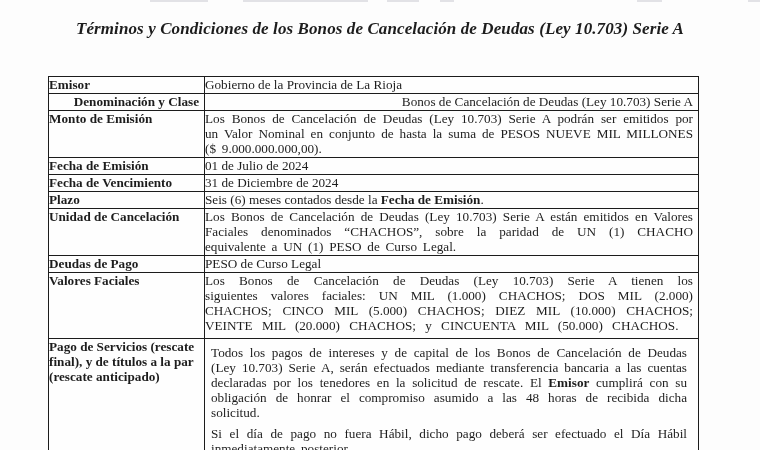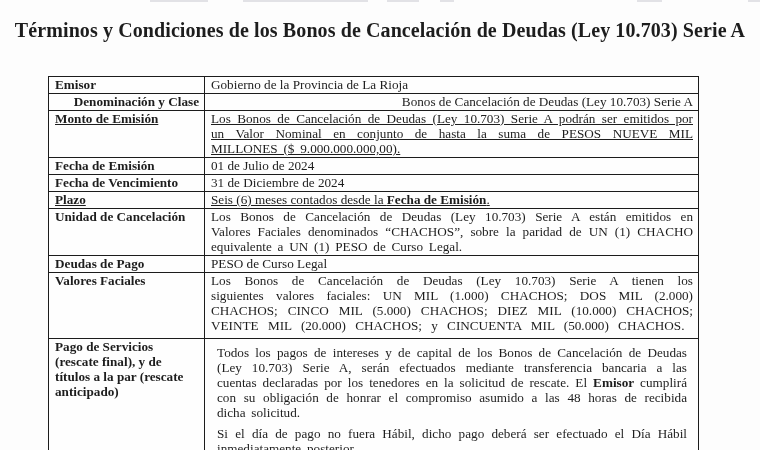--- a/index.html
+++ b/index.html
@@ -4,31 +4,32 @@
 <style>
   html,body{margin:0;padding:0;}
   body{
     width:760px;height:450px;overflow:hidden;position:relative;
     background:#fdfdfd;color:#1d1d1d;
     font-family:"Liberation Serif","DejaVu Serif",serif;
   }
   .crop-artifact{position:absolute;top:0;height:2px;background:#e2e2e6;}
   .doc-title{
     position:absolute;top:19px;left:0;width:760px;
-    text-align:center;font-weight:bold;font-size:20px;letter-spacing:.1px;
+    text-align:center;font-weight:bold;font-size:17px;letter-spacing:.1px;
     white-space:nowrap;
+    font-style:italic;
   }
   .table-wrap{
     position:absolute;left:48px;top:76px;width:652px;height:374px;overflow:hidden;
   }
   table.terms{border-collapse:collapse;table-layout:fixed;width:650px;background:#fefefe;}
   table.terms td{
     border:1.5px solid #1c1c1c;vertical-align:top;
     font-size:13.2px;line-height:15px;
-    padding:0px 5px 1px 6px;
+    padding:0px 5px 1px 0;
   }
   td.lbl{font-weight:bold;padding-left:5px;padding-right:2px;}
   td.val p{margin:6px;}
   .just{text-align:justify;word-spacing:2.5px;}
   .just-wide{text-align:justify;word-spacing:6px;}
   .b{font-weight:bold;}
 </style>
 </head>
 <body>
 
@@ -54,36 +55,36 @@
         <tr style="height:17px;">
       <td class="lbl">Emisor</td>
       <td class="val">Gobierno de la Provincia de La Rioja</td>
     </tr>
 
     <tr style="height:15px;text-align:right;">
       <td class="lbl">Denominación y Clase</td>
       <td class="val">Bonos de Cancelación de Deudas (Ley 10.703) Serie A</td>
     </tr>
 
-    <tr style="height:45px;text-decoration:underline;">
+    <tr style="height:45px;">
       <td class="lbl">Monto de Emisión</td>
       <td class="val just">Los Bonos de Cancelación de Deudas (Ley 10.703) Serie A podrán ser emitidos por un Valor Nominal en conjunto de hasta la suma de PESOS NUEVE MIL MILLONES ($ 9.000.000.000,00).</td>
     </tr>
 
     <tr style="height:16px;">
       <td class="lbl">Fecha de Emisión</td>
       <td class="val">01 de Julio de 2024</td>
     </tr>
 
     <tr style="height:16px;">
       <td class="lbl">Fecha de Vencimiento</td>
       <td class="val">31 de Diciembre de 2024</td>
     </tr>
 
-    <tr style="height:15px;text-decoration:underline;">
+    <tr style="height:15px;">
       <td class="lbl">Plazo</td>
       <td class="val"><span>Seis (6) meses contados desde la </span><span class="b">Fecha de Emisión</span><span>.</span></td>
     </tr>
 
     <tr style="height:45px;">
       <td class="lbl">Unidad de Cancelación</td>
       <td class="val just">Los Bonos de Cancelación de Deudas (Ley 10.703) Serie A están emitidos en Valores Faciales denominados “CHACHOS”, sobre la paridad de UN (1) CHACHO equivalente a UN (1) PESO de Curso Legal.</td>
     </tr>
 
     <tr style="height:15px;">

